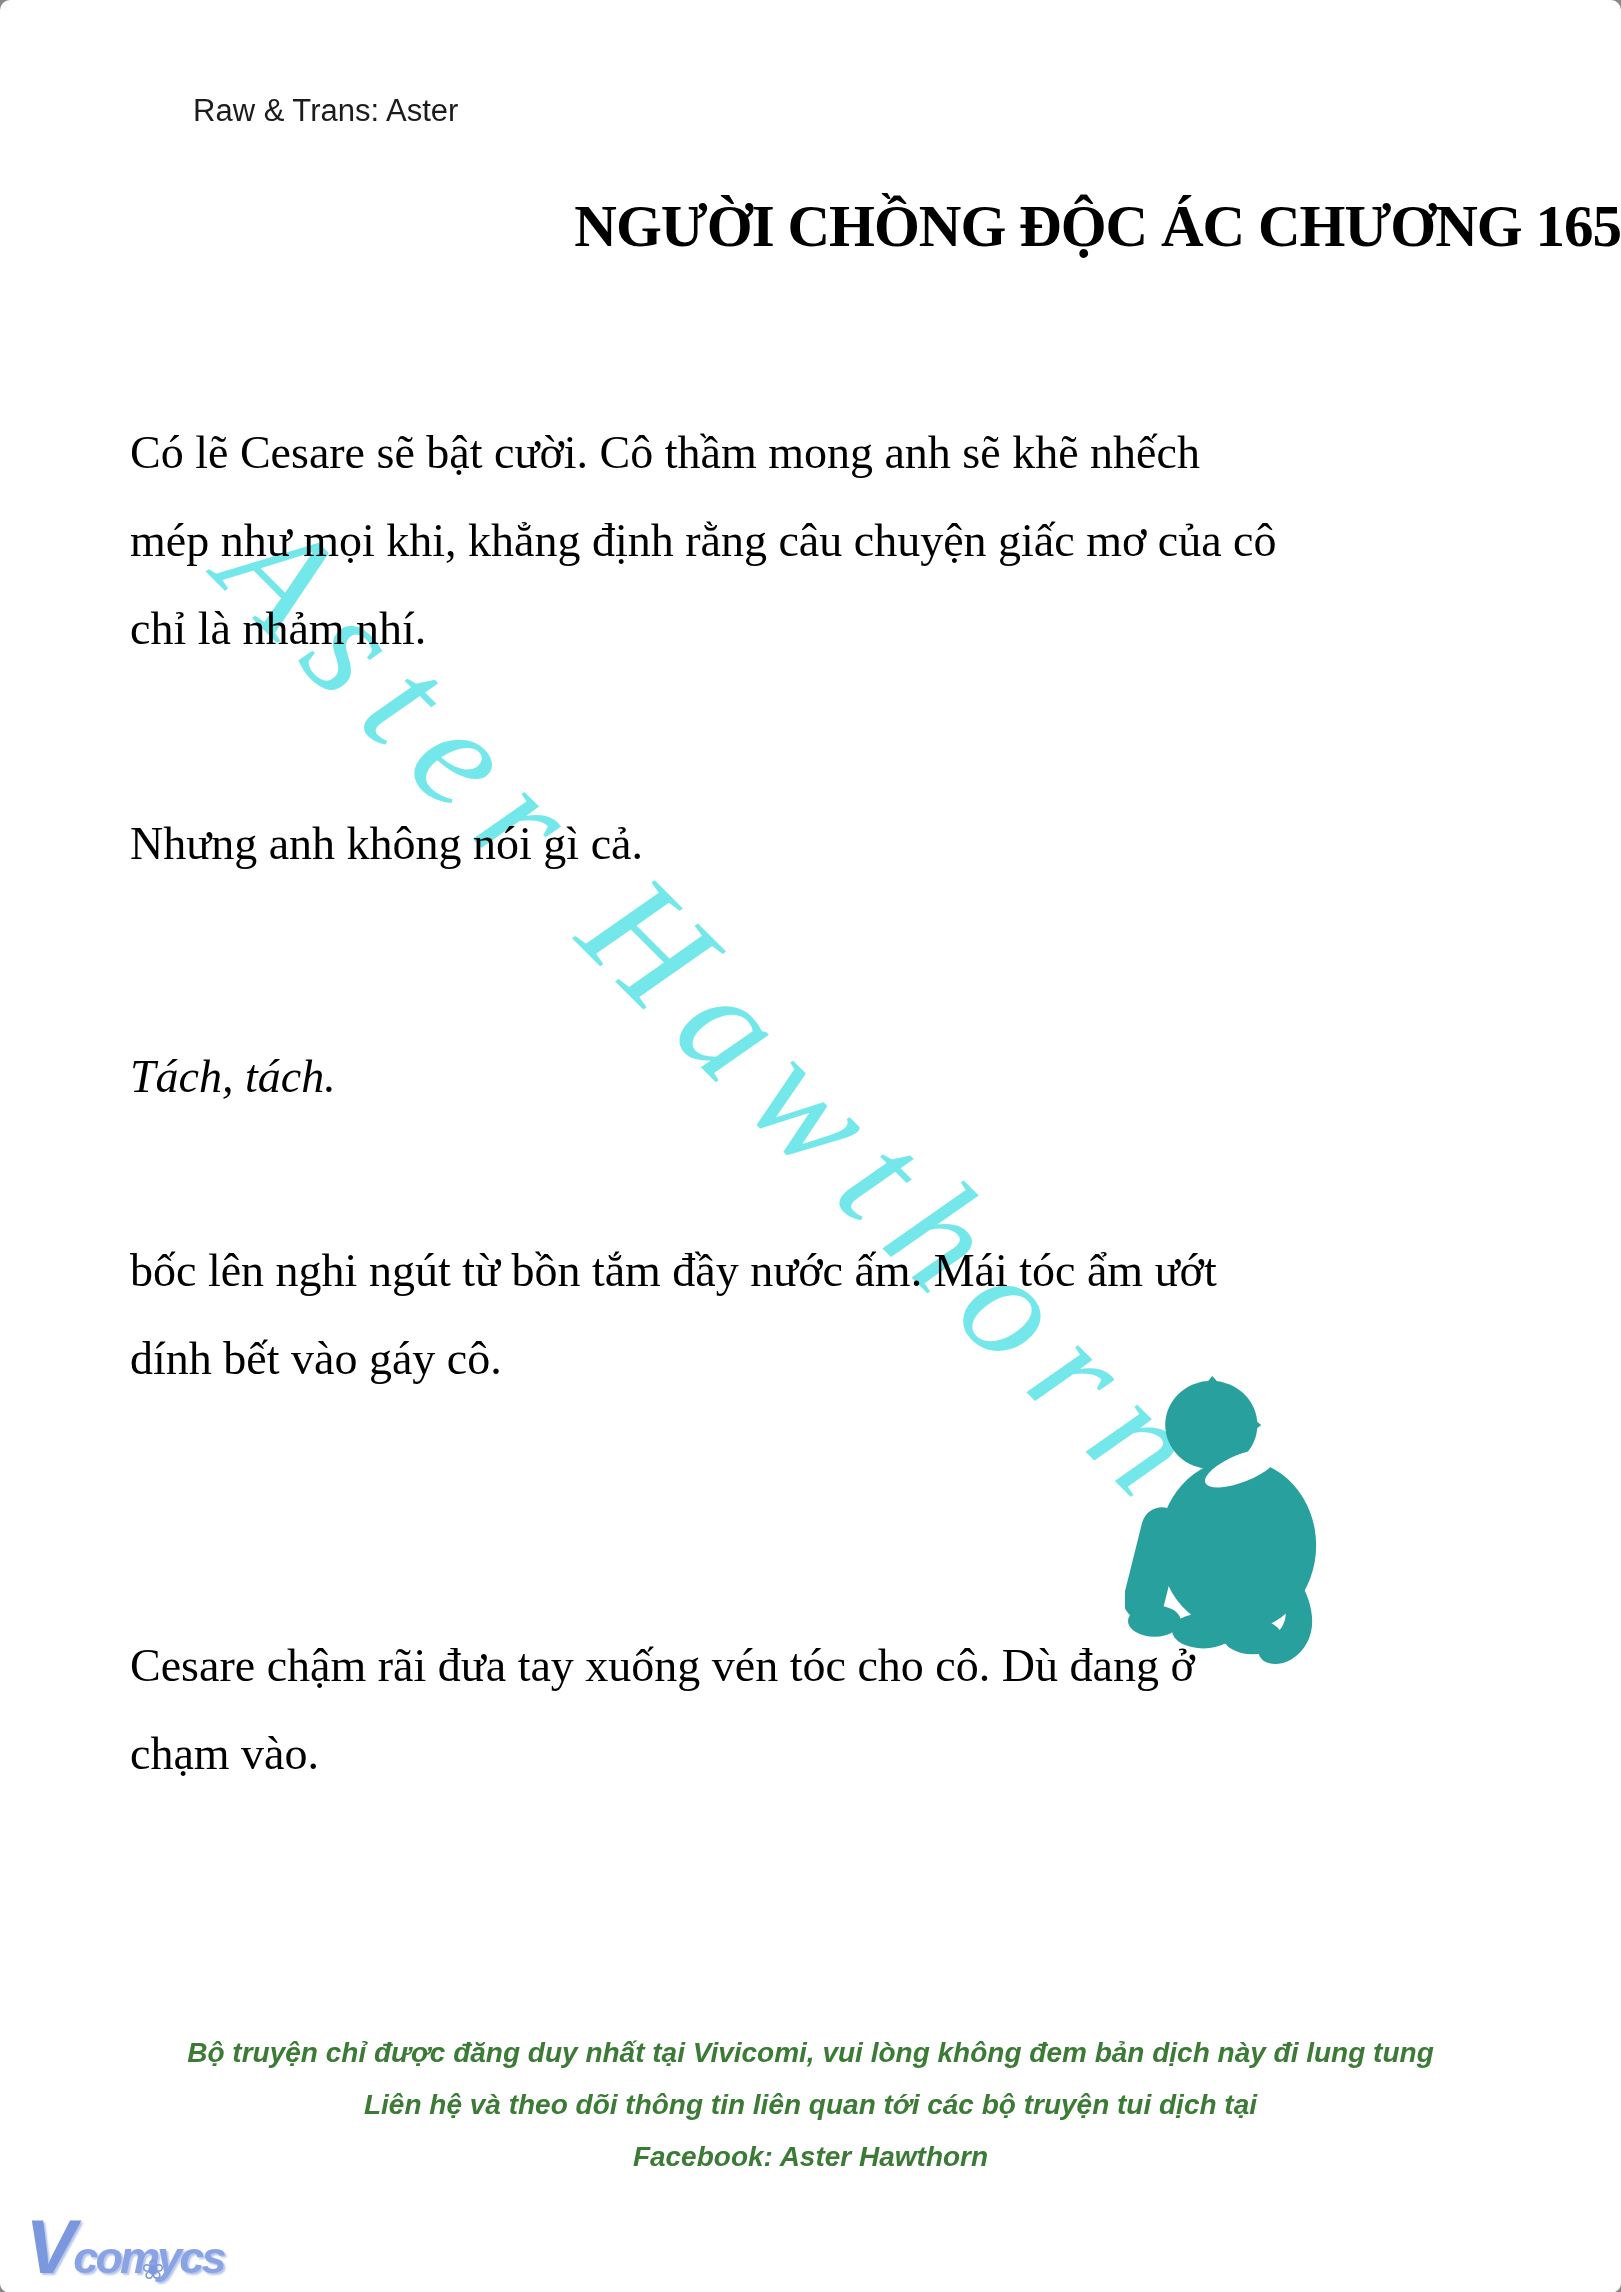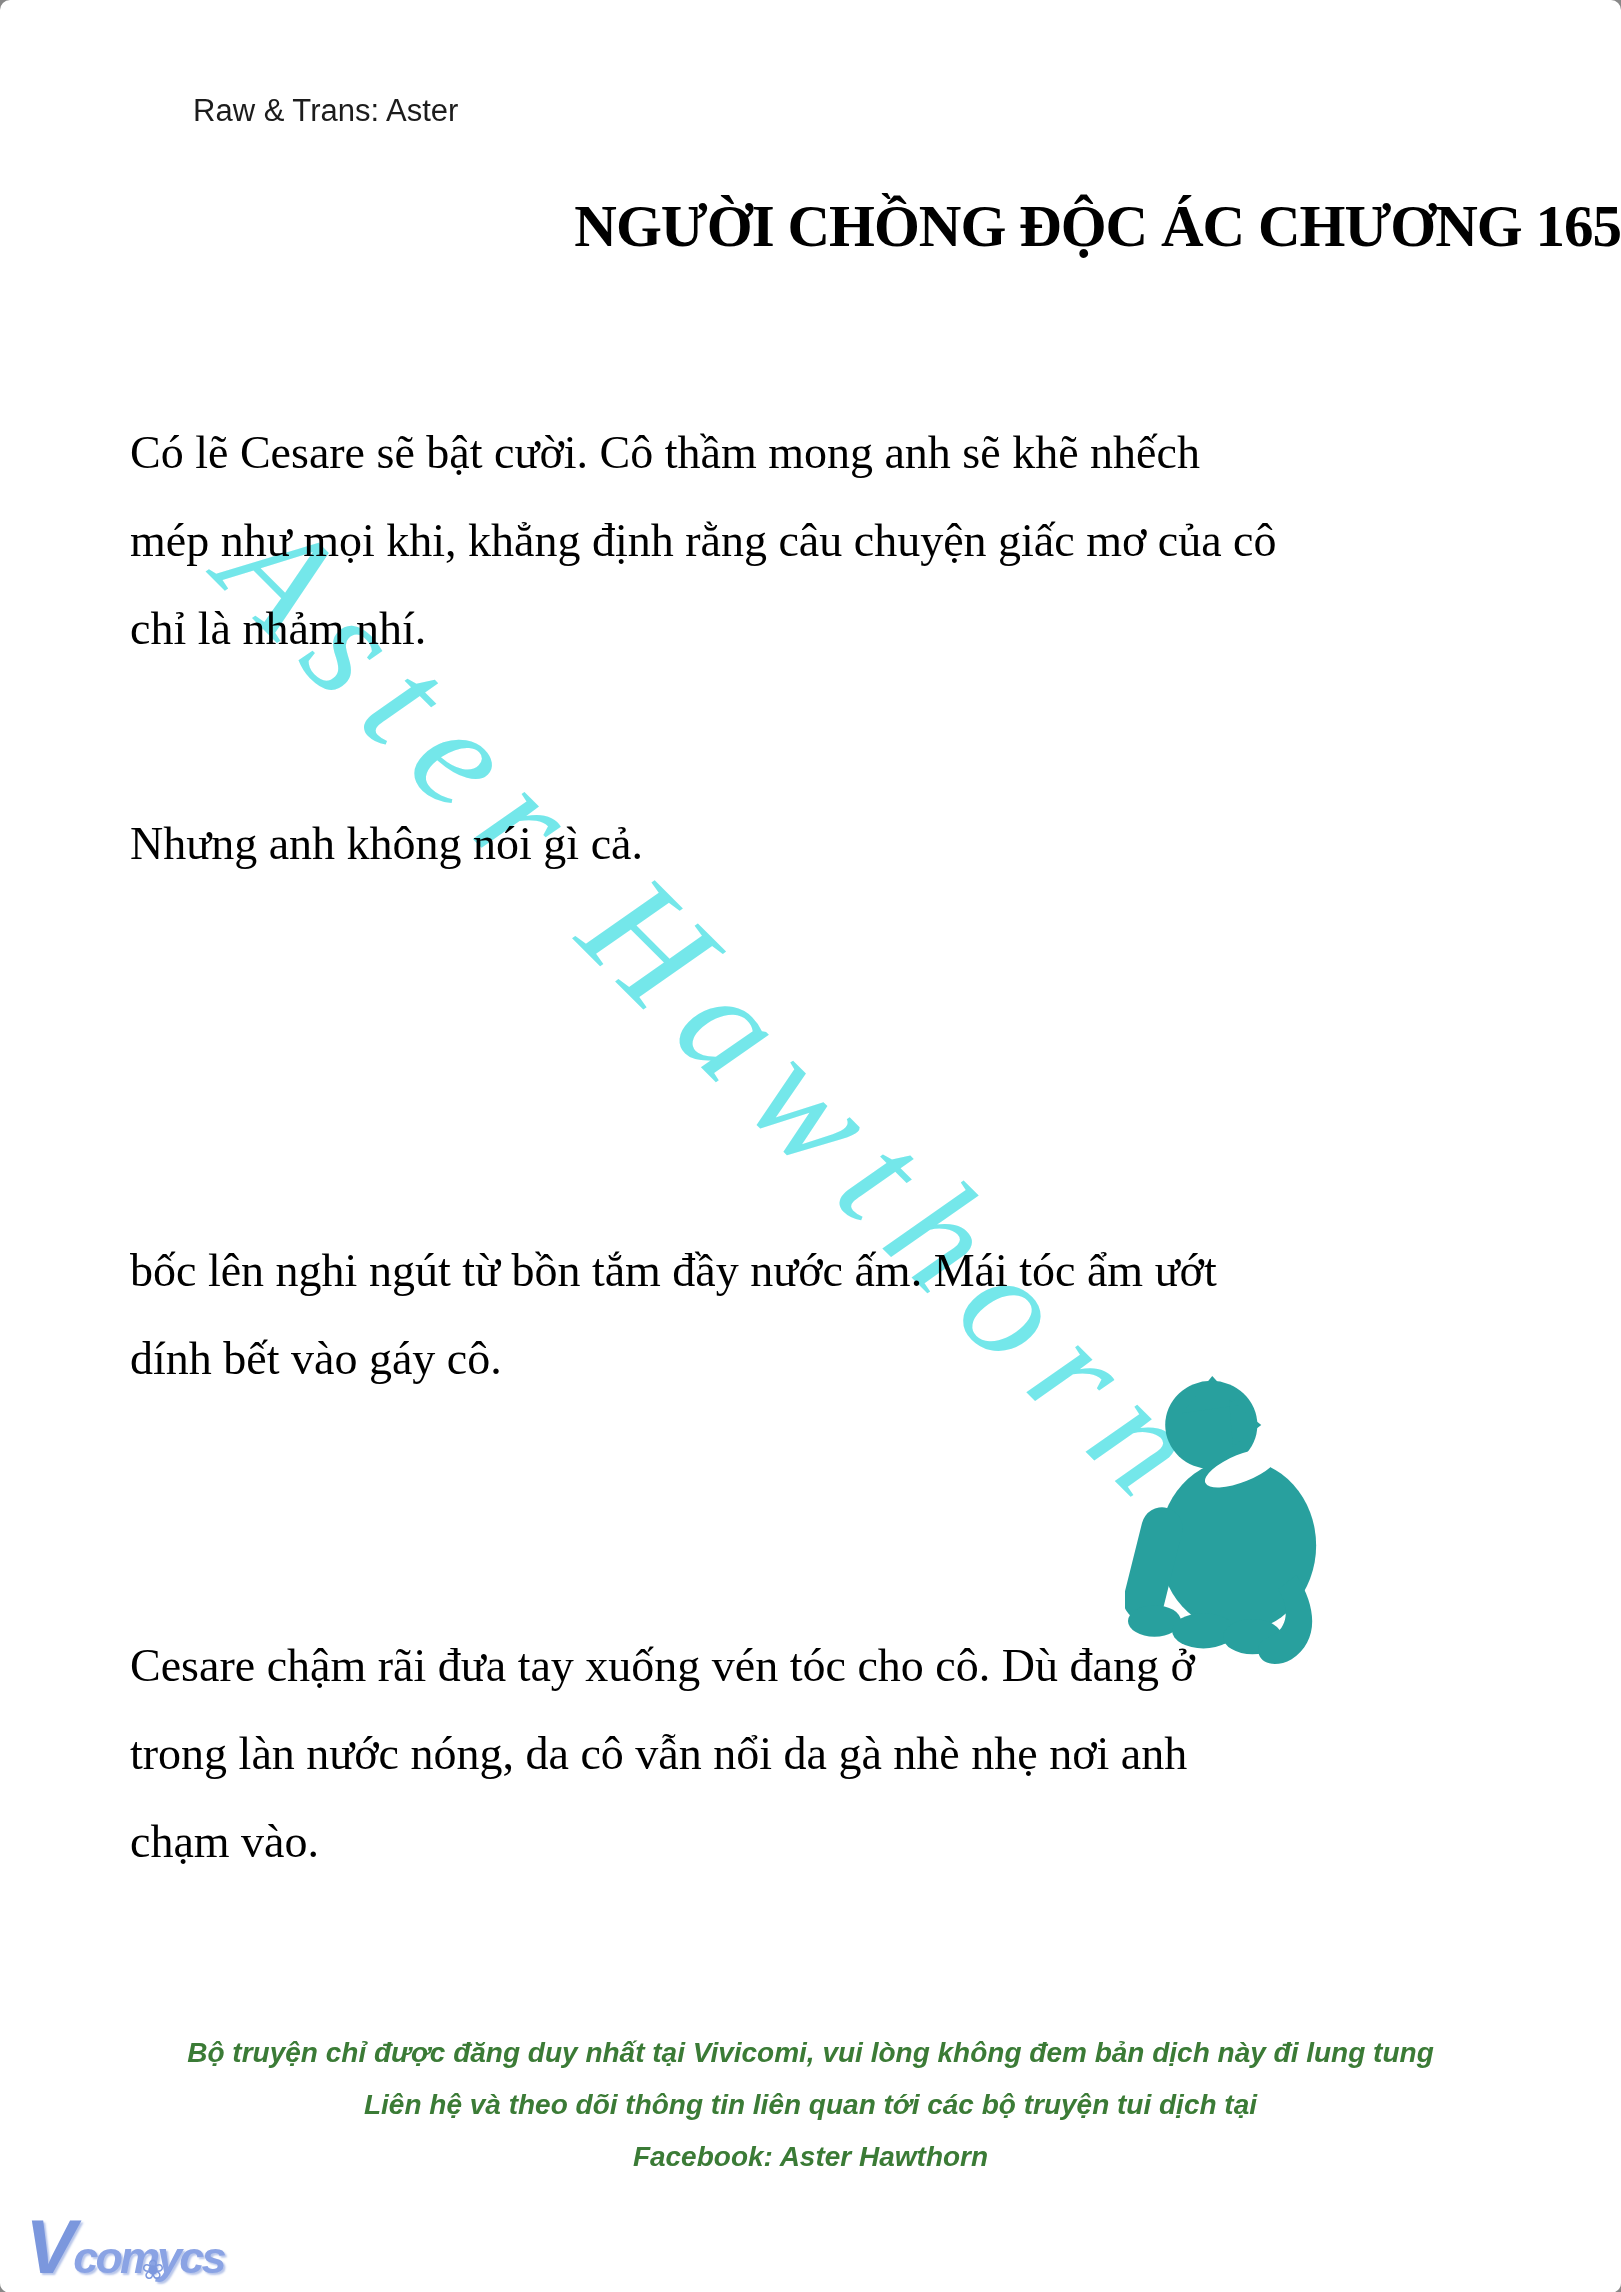--- a/index.html
+++ b/index.html
@@ -130,29 +130,31 @@
   <div class="para p1">
     <div class="line">Có lẽ Cesare sẽ bật cười. Cô thầm mong anh sẽ khẽ nhếch</div>
     <div class="line">mép như mọi khi, khẳng định rằng câu chuyện giấc mơ của cô</div>
     <div class="line">chỉ là nhảm nhí.</div>
   </div>
 
   <div class="para p2">
     <div class="line">Nhưng anh không nói gì cả.</div>
   </div>
 
+  <div class="para p3 italic">
+    <div class="line">Tách, tách.</div>
+  </div>
 
   <div class="para p4">
     <div class="line">bốc lên nghi ngút từ bồn tắm đầy nước ấm. Mái tóc ẩm ướt</div>
     <div class="line">dính bết vào gáy cô.</div>
   </div>
 
   <div class="para p5">
     <div class="line">Cesare chậm rãi đưa tay xuống vén tóc cho cô. Dù đang ở</div>
-    <div class="line">trong làn nước nóng, da cô vẫn nổi da gà nhè nhẹ nơi anh</div>
     <div class="line">chạm vào.</div>
   </div>
 
   <svg class="cat" viewBox="0 0 205 300" xmlns="http://www.w3.org/2000/svg">
     <g fill="#28a09e">
 
       <ellipse cx="115" cy="175" rx="80" ry="88"></ellipse>
 
       <ellipse cx="88" cy="52" rx="47" ry="45"></ellipse>
 

